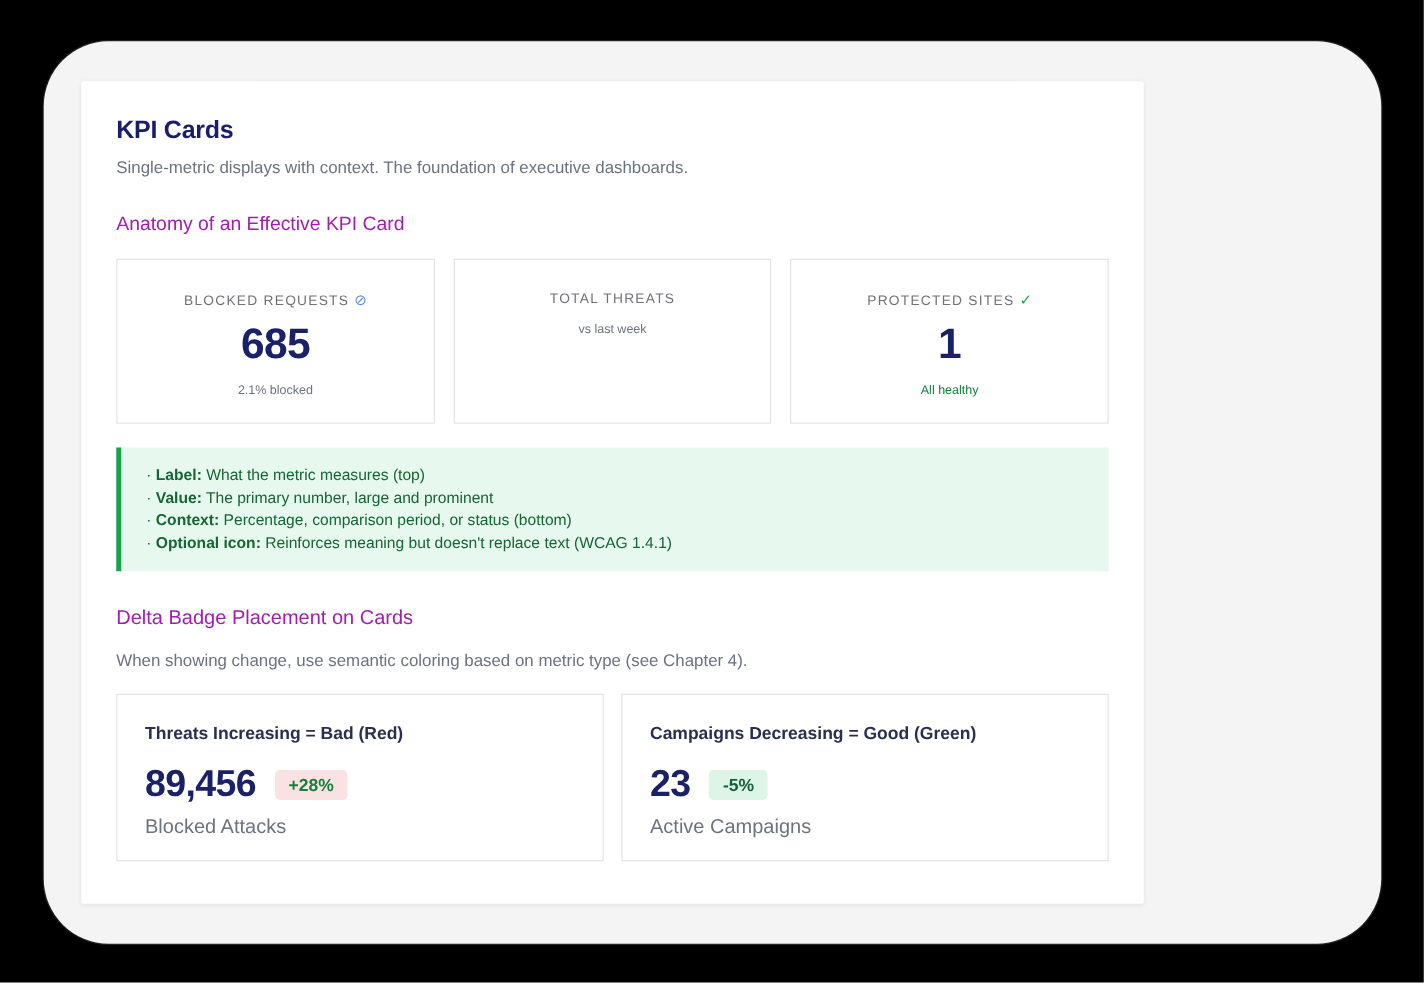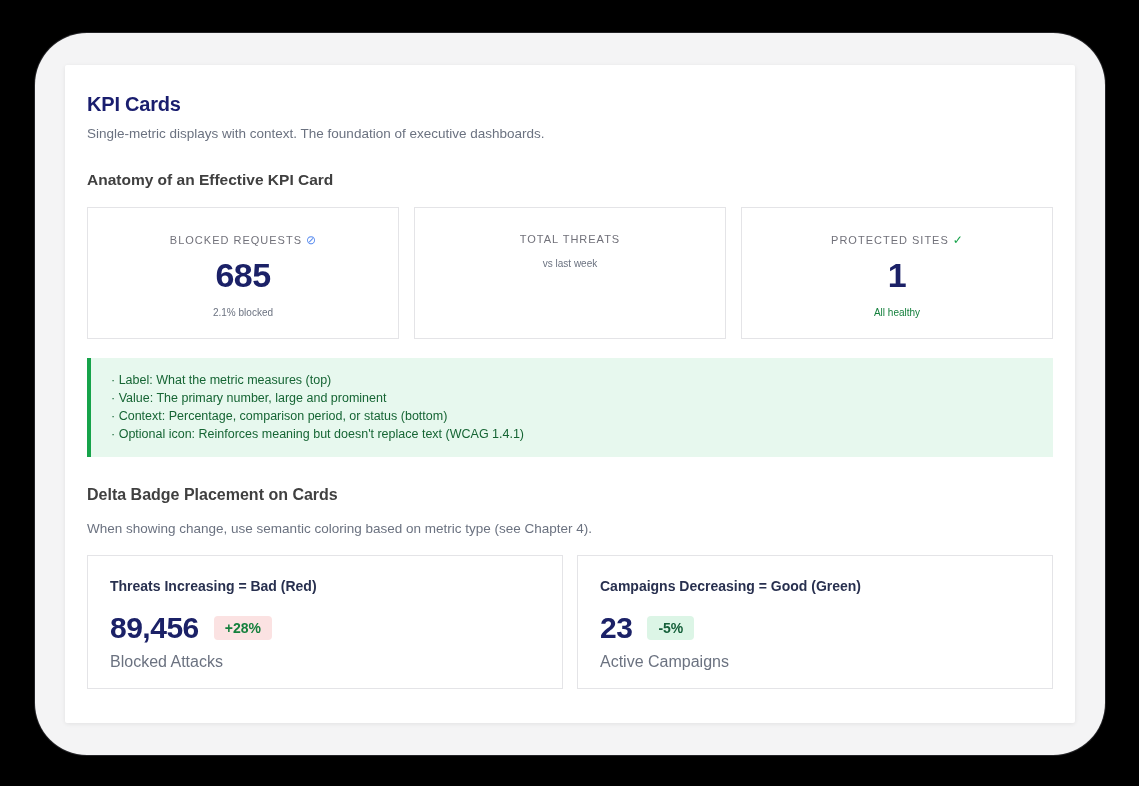--- a/index.html
+++ b/index.html
@@ -15,44 +15,44 @@
     left: 35px; top: 33px;
     width: 1070px; height: 722px;
     background: #f4f4f5;
     border-radius: 52px;
     box-shadow: 0 0 0 1px #232326, 0 6px 18px rgba(0,0,0,0.6);
     box-sizing: border-box;
   }
   .panel {
     position: absolute;
     left: 30px; top: 32px;
-    width: 1010px; height: 658px;
+    width: 850px; height: 658px;
     background: #ffffff;
     border-radius: 2px;
     box-shadow: 0 1px 4px rgba(0,0,0,0.08);
     box-sizing: border-box;
-    padding: 28px 22px;
+    padding: 28px 28px;
   }
   .page-title {
     margin: 0 0 10px 0;
     font-size: 20px;
     font-weight: 700;
     letter-spacing: -0.2px;
     color: #191d6e;
   }
   .page-subtitle {
     margin: 0 0 30px 0;
     font-size: 13.5px;
     color: #6b7280;
   }
   .section-heading {
     margin: 0 0 18px 0;
     font-size: 15.5px;
-    font-weight: 700;
-    color: #404040;
+    font-weight: 400;
+    color: #a21caf;
   }
   .section-heading.delta-h { font-size: 16px; margin-bottom: 17px; }
   .section-desc {
     margin: 0 0 19px 0;
     font-size: 13.5px;
     color: #6b7280;
   }
 
   
   .kpi-row { display: flex; gap: 15px; margin-bottom: 19px; }
@@ -103,21 +103,21 @@
     font-size: 12.5px;
     font-weight: 700;
     color: #166534;
     margin-bottom: 7px;
   }
   .req-item {
     font-size: 12.5px;
     color: #166534;
     line-height: 18px;
   }
-  .req-term { font-weight: 400; }
+  .req-term { font-weight: 700; }
 
   
   .delta-row { display: flex; gap: 14px; }
   .delta-card {
     flex: 1;
     border: 1px solid #e4e4e7;
     background: #ffffff;
     box-sizing: border-box;
     height: 134px;
     padding: 22px 22px 20px 22px;

